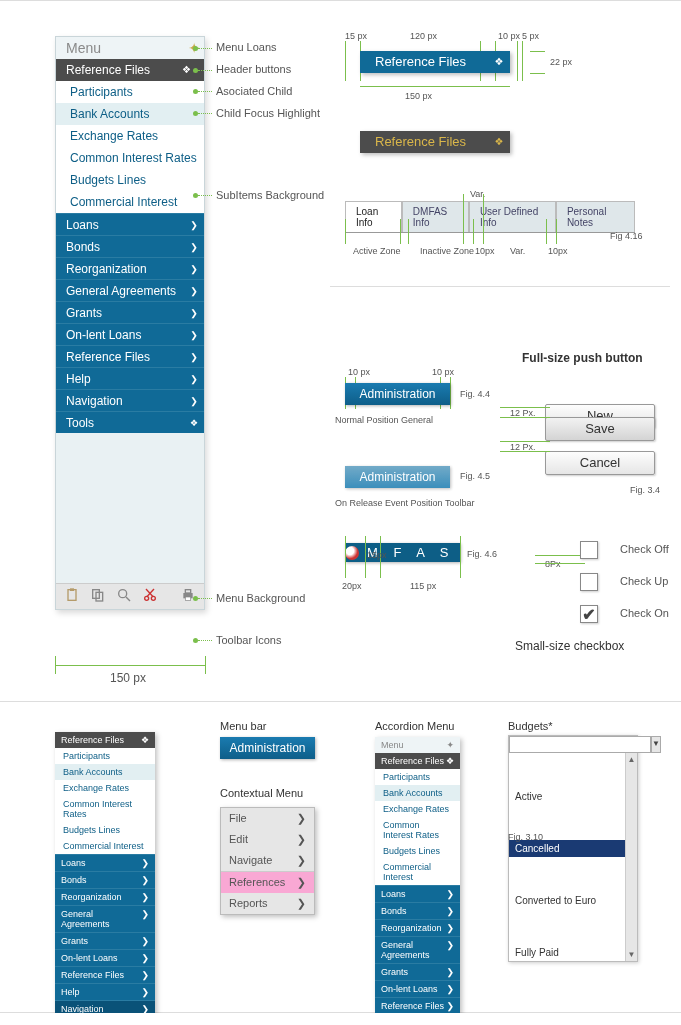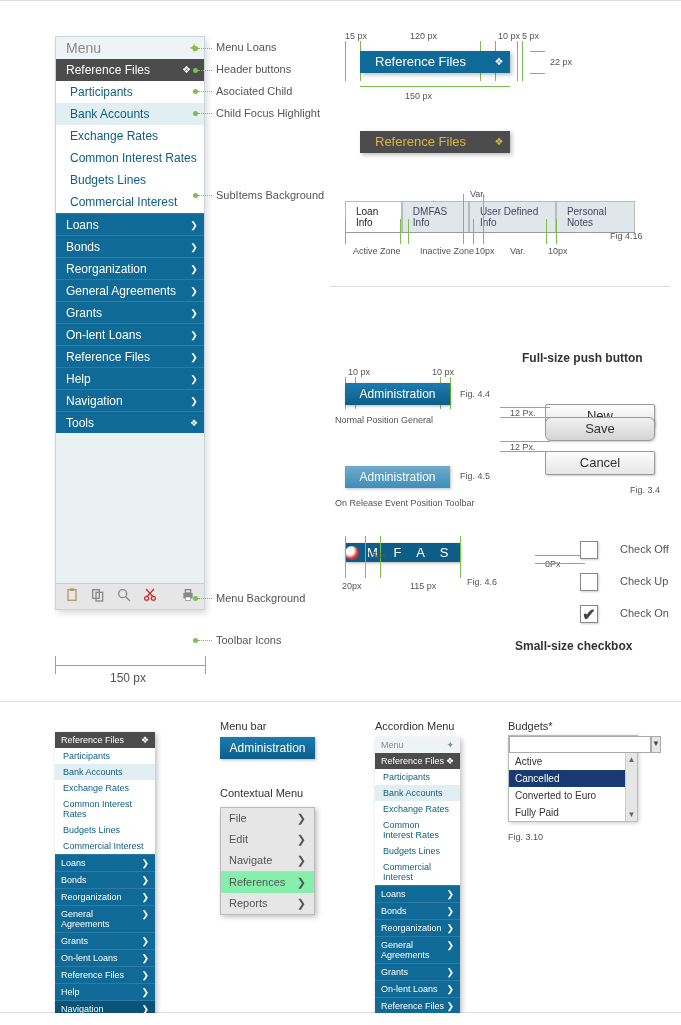--- a/index.html
+++ b/index.html
@@ -79,32 +79,32 @@
   .mm-sub .foc { background:#e2eff2; }
   .mm-cat { background:#106a97; color:#fff; padding:3px 6px;
             display:flex; justify-content:space-between; border-top:1px solid #2a7ca3; }
   .mm-cat.dk { background:#0a5278; }
   .mm-head { background:#eef4f6; color:#888; padding:3px 6px;
              display:flex; justify-content:space-between; }
 
   .ctxmenu { width:95px; background:#e6e6e6; border:1px solid #bbb;
              box-shadow:2px 2px 5px rgba(0,0,0,0.25); font-size:11px; }
   .ctxmenu div { padding:4px 8px; display:flex; justify-content:space-between; color:#555; }
-  .ctxmenu .sel { background:#86efac; }
+  .ctxmenu .sel { background:#f9a8d4; }
   .ctxmenu .sep { border-top:1px solid #ccc; }
 
   .status { width:130px; border:1px solid #bbb; font-size:10px;
             box-shadow:1px 1px 4px rgba(0,0,0,0.2); }
   .status .hd { display:flex; }
   .status .hd input { flex:1; border:1px solid #aaa; padding:2px 4px; font-size:10px; }
   .status .hd .dd { width:15px; border:1px solid #aaa; background:#e6e6e6;
                     text-align:center; font-size:8px; line-height:14px; }
   .status .list { display:flex; }
   .status .opts { flex:1; }
-  .status .opts div { padding:3px 6px; color:#333; }
+  .status .opts div { padding:3px 6px; color:#333;margin-top:35px; }
   .status .opts .sel { background:#1a3a73; color:#fff; }
   .status .sb { width:12px; background:#e6e6e6; border-left:1px solid #ccc;
                 display:flex; flex-direction:column; justify-content:space-between;
                 align-items:center; font-size:8px; color:#666; padding:2px 0; }
 
   .gln { position:absolute; background:#7bbf4c; }
   .lbl { position:absolute; font-size:12px; color:#333; font-weight:600; }
   .smlbl { position:absolute; font-size:9px; color:#555; }
 </style>
 </head>
@@ -283,53 +283,53 @@
   <div style="position:absolute; left:345px; top:382px;" class="pbtn">Administration</div>
   <div class="smlbl" style="left:460px; top:388px;">Fig. 4.4</div>
   <div class="smlbl" style="left:335px; top:414px; width:130px;">Normal Position General</div>
 
   <div style="position:absolute; left:345px; top:465px;" class="pbtn rel">Administration</div>
   <div class="smlbl" style="left:460px; top:470px;">Fig. 4.5</div>
   <div class="smlbl" style="left:335px; top:497px; width:160px;">On Release Event Position Toolbar</div>
 
   <div class="lbl" style="left:522px; top:350px;">Full-size push button</div>
   <div style="position:absolute; left:545px; top:382px;margin-top:21px;" class="fbtn">New</div>
-  <div style="position:absolute; left:545px; top:416px;border-radius:6px;" class="fbtn sel">Save</div>
+  <div style="position:absolute; left:545px; top:416px;" class="fbtn sel">Save</div>
   <div style="position:absolute; left:545px; top:450px;" class="fbtn">Cancel</div>
   <div class="smlbl" style="left:510px; top:407px;">12 Px.</div>
   <div class="smlbl" style="left:510px; top:441px;">12 Px.</div>
   <div class="gln" style="left:500px; top:406px; width:50px; height:1px;"></div>
   <div class="gln" style="left:500px; top:416px; width:50px; height:1px;"></div>
   <div class="gln" style="left:500px; top:440px; width:50px; height:1px;"></div>
   <div class="gln" style="left:500px; top:450px; width:50px; height:1px;"></div>
   <div class="smlbl" style="left:630px; top:484px;">Fig. 3.4</div>
 
   <div style="position:absolute; left:345px; top:542px;" class="dmfas-logo">
     <span class="circ"></span>
     <span>M F A S</span>
   </div>
   <div class="gln" style="left:345px; top:535px; width:1px; height:42px;"></div>
   <div class="gln" style="left:365px; top:535px; width:1px; height:42px;"></div>
   <div class="gln" style="left:380px; top:535px; width:1px; height:42px;"></div>
   <div class="gln" style="left:460px; top:535px; width:1px; height:42px;"></div>
-  <div class="smlbl" style="left:467px; top:548px;margin-top:28px;">Fig. 4.6</div>
+  <div class="smlbl" style="left:467px; top:548px;">Fig. 4.6</div>
   <div class="smlbl" style="left:342px; top:580px;text-align:right;">20px</div>
   <div class="smlbl" style="left:367px; top:549px;">15px</div>
   <div class="smlbl" style="left:410px; top:580px;">115 px</div>
 
   <div class="smlbl" style="left:545px; top:558px;">8Px</div>
   <div class="gln" style="left:535px; top:554px; width:50px; height:1px;"></div>
   <div class="gln" style="left:535px; top:562px; width:50px; height:1px;"></div>
   <div style="position:absolute; left:580px; top:540px;" class="chk"></div>
   <div class="ann" style="left:620px; top:542px;">Check Off</div>
   <div style="position:absolute; left:580px; top:572px;" class="chk"></div>
   <div class="ann" style="left:620px; top:574px;">Check Up</div>
   <div style="position:absolute; left:580px; top:604px;" class="chk">✔</div>
   <div class="ann" style="left:620px; top:606px;text-align:right;">Check On</div>
-  <div class="lbl" style="left:515px; top:638px; font-weight:700;">Small-size checkbox</div>
+  <div class="lbl" style="left:515px; top:638px; font-weight:400;">Small-size checkbox</div>
 
 </div>
 
 <div class="hr"></div>
 
 <div class="section-bottom">
 
   <div style="position:absolute; left:55px; top:30px;" class="mini-menu">
     <div class="mm-sel">
         <span>Reference Files</span>

